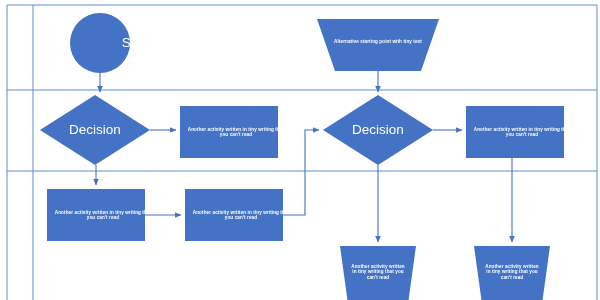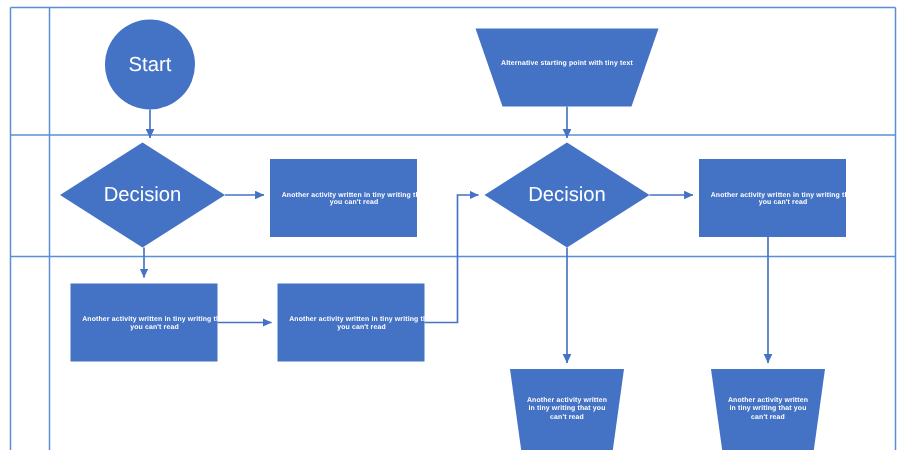--- a/index.html
+++ b/index.html
@@ -67,21 +67,21 @@
 
     <rect x="180" y="106" width="98" height="52" fill="#4472C4"></rect>
     <rect x="466" y="106" width="98" height="52" fill="#4472C4"></rect>
     <rect x="47" y="189" width="98" height="52" fill="#4472C4"></rect>
     <rect x="185" y="189" width="98" height="52" fill="#4472C4"></rect>
 
     <polygon points="340,246 416,246 408,304 348,304" fill="#4472C4"></polygon>
     <polygon points="474,246 550,246 542,304 482,304" fill="#4472C4"></polygon>
   </svg>
 
-  <div class="node-label lbl-big" style="left:70px;top:28px;width:60px;height:30px;">Start</div>
+  <div class="node-label lbl-big" style="left:70px;top:28px;width:60px;height:30px;padding-left:36px;">Start</div>
 
   <div class="node-label lbl-tiny" style="left:329px;top:31px;width:98px;height:22px;">Alternative starting point with tiny text</div>
 
   <div class="node-label lbl-big" style="left:55px;top:118px;width:80px;height:24px;">Decision</div>
   <div class="node-label lbl-big" style="left:338px;top:118px;width:80px;height:24px;">Decision</div>
 
   <div class="node-label lbl-tiny-n" style="left:180px;top:120px;width:98px;height:24px;">Another activity written in tiny writing that you can't read</div>
   <div class="node-label lbl-tiny-n" style="left:466px;top:120px;width:98px;height:24px;">Another activity written in tiny writing that you can't read</div>
   <div class="node-label lbl-tiny-n" style="left:47px;top:203px;width:98px;height:24px;">Another activity written in tiny writing that you can't read</div>
   <div class="node-label lbl-tiny-n" style="left:185px;top:203px;width:98px;height:24px;">Another activity written in tiny writing that you can't read</div>

